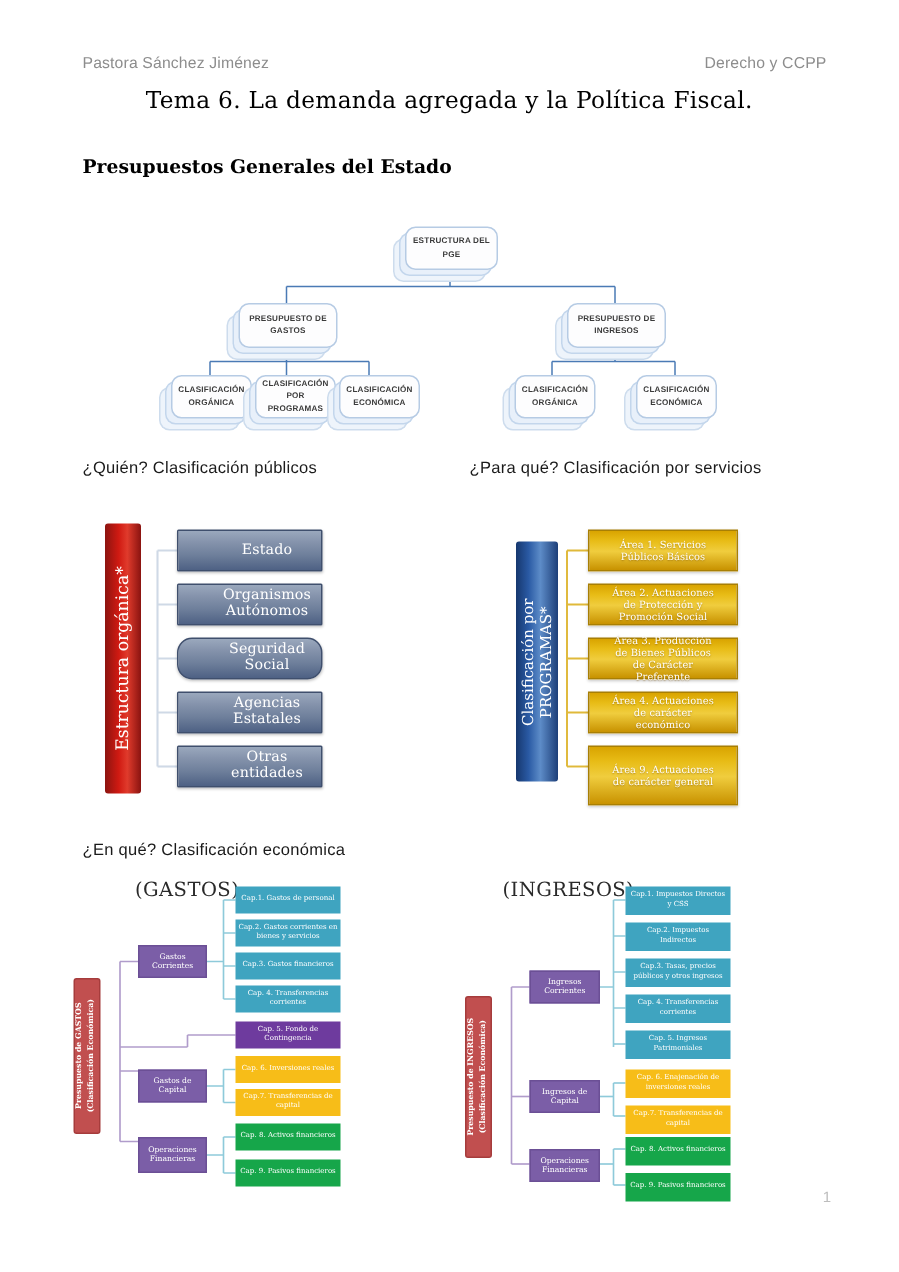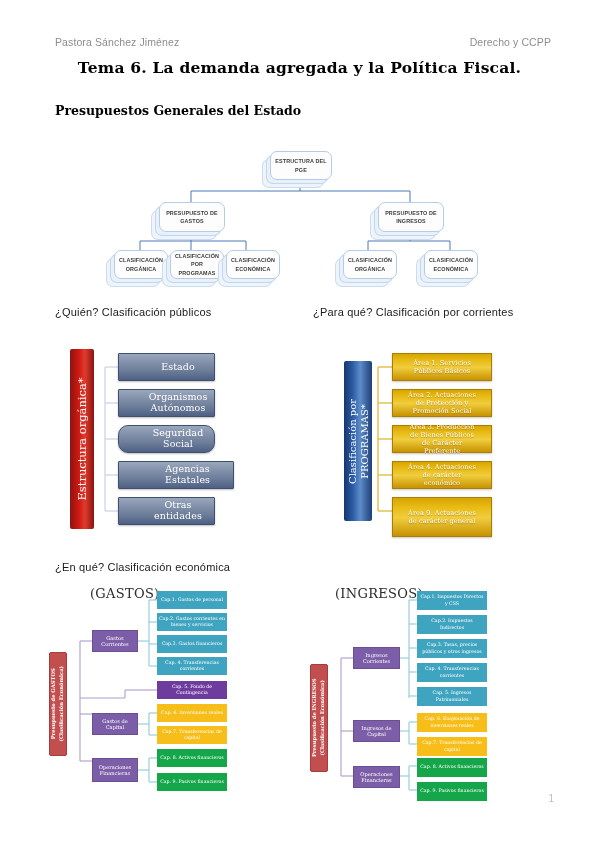--- a/index.html
+++ b/index.html
@@ -13,21 +13,21 @@
     overflow: hidden;
   }
 
   
   .hdr { position:absolute; top:36px; left:0; width:599px; height:16px; }
   .hdr-left  { position:absolute; left:55px; top:0; font-size:10.5px; color:#8d8d8d; letter-spacing:.1px;}
   .hdr-right { position:absolute; right:48px; top:0; font-size:10.5px; color:#8d8d8d; letter-spacing:.1px;}
 
   .doc-title {
     position:absolute; top:58px; left:0; width:599px; text-align:center;
-    font-family:"DejaVu Serif", serif; font-weight:bold; font-size:15.5px;
+    font-family:"DejaVu Serif", serif; font-weight:normal; font-size:15.5px;
     letter-spacing:.2px;
   }
   .sec-title {
     position:absolute; top:103px; left:55px;
     font-family:"DejaVu Serif", serif; font-weight:bold; font-size:12.5px;
   }
 
   
   .org { position:absolute; top:143px; left:128px; width:345px; height:140px; }
   .org svg { position:absolute; top:0; left:0; }
@@ -156,42 +156,42 @@
 
   <div class="ocard" style="left:-14px; top:107px; width:54px; height:29px;">CLASIFICACIÓN ORGÁNICA</div>
   <div class="ocard" style="left:42px; top:107px; width:54px; height:29px;">CLASIFICACIÓN POR PROGRAMAS</div>
   <div class="ocard" style="left:98px; top:107px; width:54px; height:29px;">CLASIFICACIÓN ECONÓMICA</div>
 
   <div class="ocard" style="left:215px; top:107px; width:54px; height:29px;">CLASIFICACIÓN ORGÁNICA</div>
   <div class="ocard" style="left:296px; top:107px; width:54px; height:29px;">CLASIFICACIÓN ECONÓMICA</div>
 </div>
 
 <div class="qlabel" style="left:55px; top:306px;">¿Quién? Clasificación públicos</div>
-<div class="qlabel" style="left:313px; top:306px;">¿Para qué? Clasificación por corrientes</div>
+<div class="qlabel" style="left:313px; top:306px;">¿Para qué? Clasificación por servicios</div>
 
 <div class="diag" style="left:60px; top:345px; width:215px; height:185px;">
   <svg width="215" height="185" style="position:absolute;left:0;top:0">
     <g stroke="#cfd9e6" stroke-width="1.4" fill="none">
       <line x1="45" y1="22" x2="45" y2="166"></line>
       <line x1="45" y1="22" x2="58" y2="22"></line>
       <line x1="45" y1="58" x2="58" y2="58"></line>
       <line x1="45" y1="94" x2="58" y2="94"></line>
       <line x1="45" y1="130" x2="58" y2="130"></line>
       <line x1="45" y1="166" x2="58" y2="166"></line>
     </g>
   </svg>
 
   <div class="vbar redbar" style="left:10px; top:4px; width:24px; height:180px;">
     <span style="font-size:11.5px; font-weight:normal;">Estructura orgánica*</span>
   </div>
 
   <div class="obox grad-slate" style="left:58px; top:8px;  width:97px; height:28px;">Estado</div>
   <div class="obox grad-slate" style="left:58px; top:44px; width:97px; height:28px;">Organismos Autónomos</div>
   <div class="obox grad-slate" style="left:58px; top:80px; width:97px; height:28px;border-radius:10px;">Seguridad Social</div>
-  <div class="obox grad-slate" style="left:58px; top:116px;width:116px; height:28px;">Agencias Estatales</div>
+  <div class="obox grad-slate" style="left:58px; top:116px;width:97px; height:28px;">Agencias Estatales</div>
   <div class="obox grad-slate" style="left:58px; top:152px;width:97px; height:28px;">Otras entidades</div>
 </div>
 
 <div class="diag" style="left:330px; top:345px; width:215px; height:185px;">
   <svg width="215" height="185" style="position:absolute;left:0;top:0">
     <g stroke="#e0b93a" stroke-width="1.3" fill="none">
       <line x1="48" y1="22" x2="48" y2="166"></line>
       <line x1="48" y1="22" x2="62" y2="22"></line>
       <line x1="48" y1="58" x2="62" y2="58"></line>
       <line x1="48" y1="94" x2="62" y2="94"></line>

